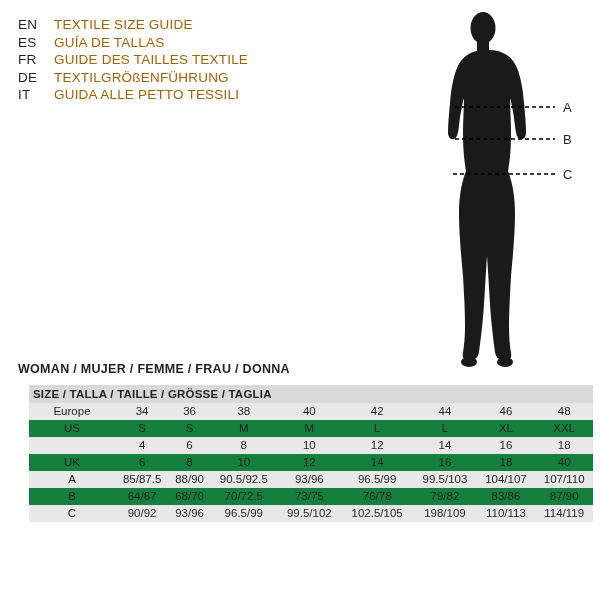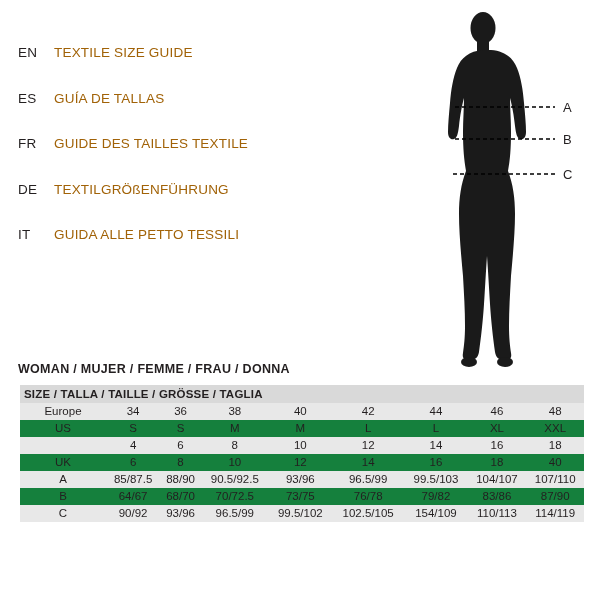--- a/index.html
+++ b/index.html
@@ -27,21 +27,20 @@
     left: 18px;
     top: 16px;
     width: 300px;
   }
   .lang-row {
     display: flex;
     align-items: baseline;
     font-size: 13.5px;
     line-height: 17.5px;
     letter-spacing: 0.2px;
-    margin-top: 28px;
   }
   .lang-code {
     width: 36px;
     flex: 0 0 36px;
     color: #231f20;
   }
   .lang-text {
     color: #a16207;
     white-space: nowrap;
   }
@@ -74,21 +73,21 @@
     font-size: 12.5px;
     font-weight: bold;
     letter-spacing: 0.3px;
     color: #231f20;
     text-align: right;
   }
 
   
   .table-wrap {
     position: absolute;
-    left: 20px;
+    left: 29px;
     top: 385px;
     width: 564px;
   }
   table.size-table {
     border-collapse: collapse;
     width: 564px;
     font-size: 11.5px;
     color: #231f20;
   }
   table.size-table td {
@@ -303,21 +302,21 @@
           <td>87/90</td>
         </tr>
 
         <tr class="band">
           <td class="label-col">C</td>
           <td>90/92</td>
           <td>93/96</td>
           <td>96.5/99</td>
           <td>99.5/102</td>
           <td>102.5/105</td>
-          <td>154/109</td>
+          <td>198/109</td>
           <td>110/113</td>
           <td>114/119</td>
         </tr>
       </tbody>
     </table>
   </div>
 
 
 </div>
 

